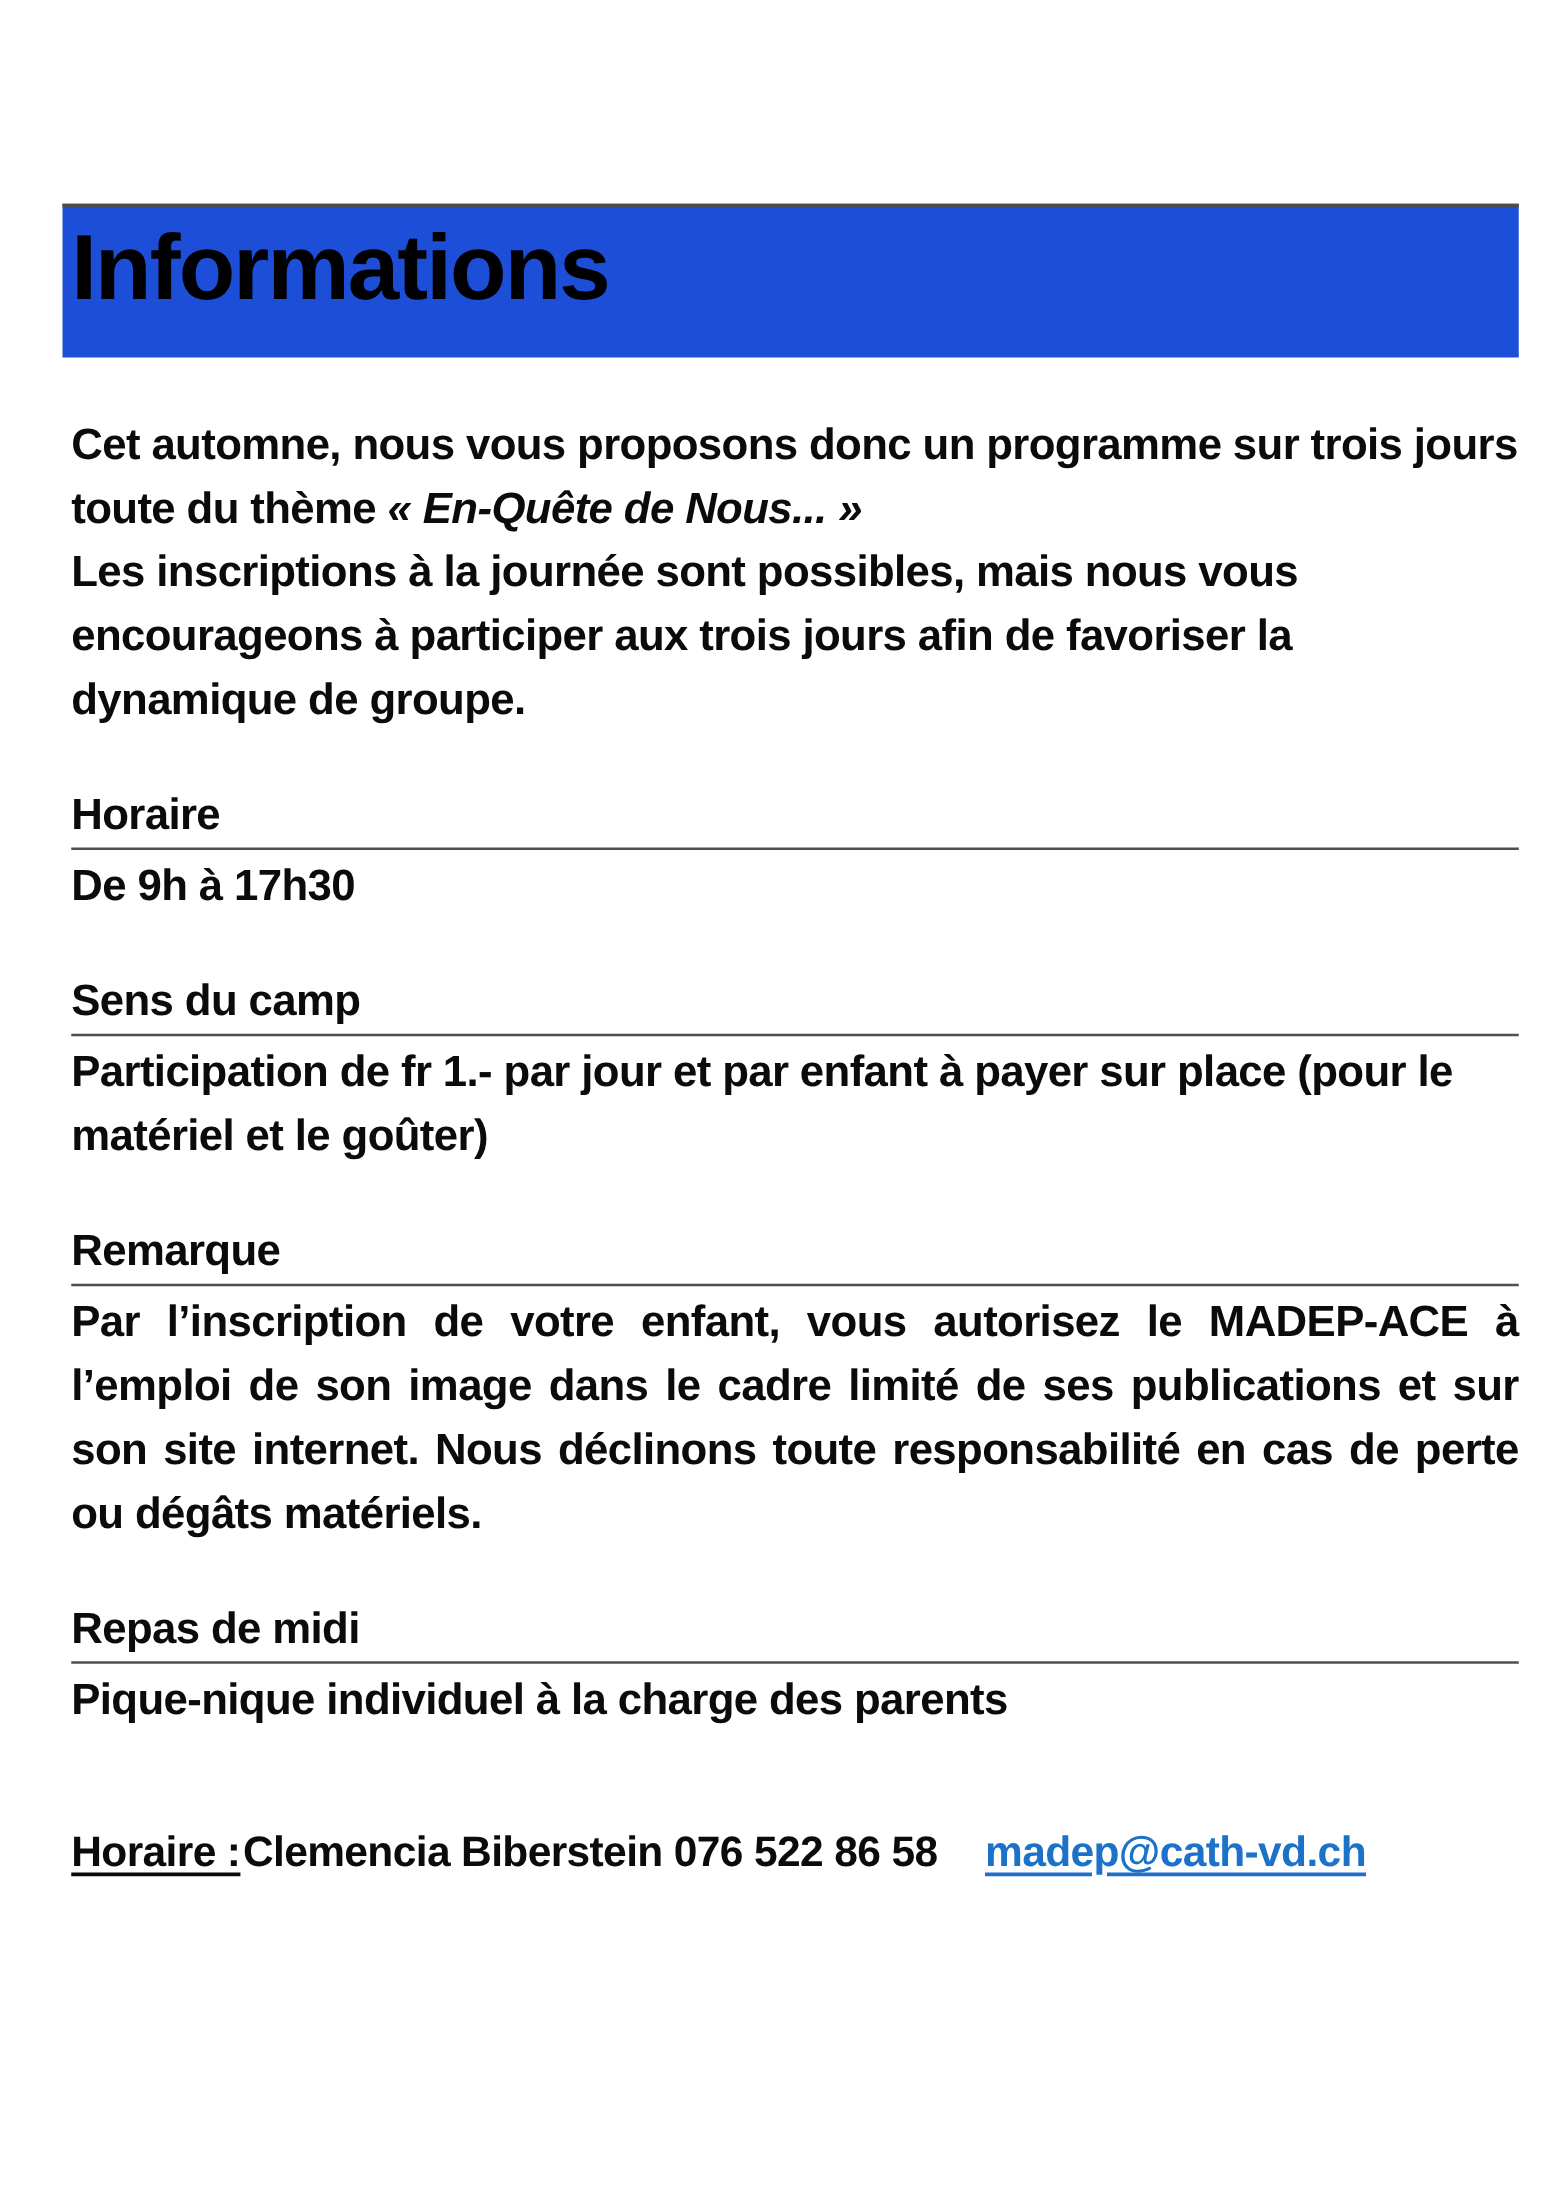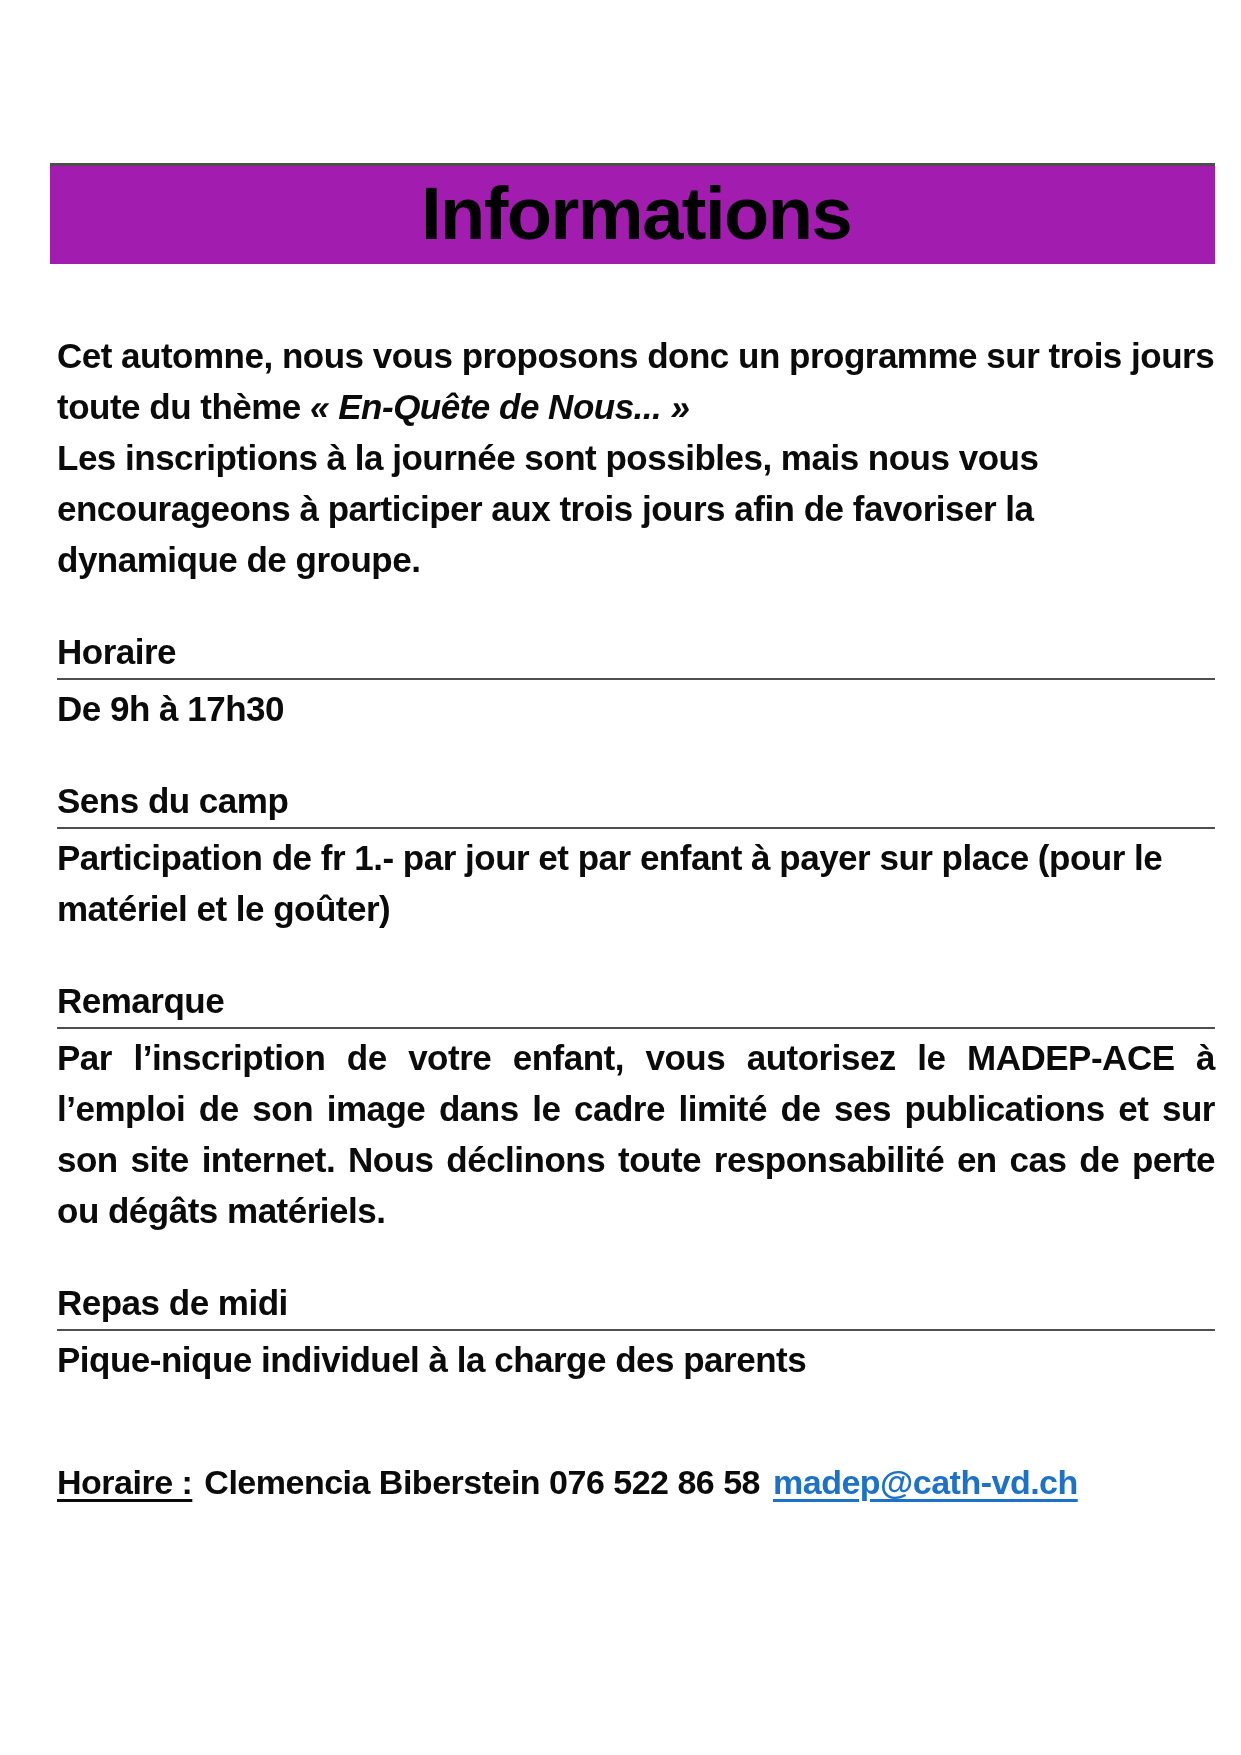--- a/index.html
+++ b/index.html
@@ -10,24 +10,23 @@
     font-family:"Liberation Sans", sans-serif;
     font-weight:700;
     color:#0b0b0b;
     -webkit-font-smoothing:antialiased;
   }
   .page { position:absolute; inset:0; }
 
   
   .banner {
     position:absolute; left:50px; top:163px;
-    width:1165px; height:101px;
-    background:#a21caf;
+    width:1165px; height:123px;
+    background:#1d4ed8;
     border-top:3px solid #4d4d4d;
-    text-align:center;
   }
   .banner-title {
     font-size:74px; line-height:96px;
     letter-spacing:-1.5px;
     padding-left:7px;
     color:#000;
   }
 
   
   .content {
@@ -45,26 +44,26 @@
     border:none;
     border-top:2px solid #4f4f4f;
     margin:1px 0 3px 0;
     width:100%;
   }
   .section-body { }
   .section-body.justified { text-align:justify; }
 
   .contact { margin-top:72px; font-size:34px; }
   .contact-label { text-decoration:underline; text-underline-offset:5px; }
-  .contact-text { margin-left:12px; }
+  .contact-text { margin-left:2px; }
   .contact-email {
     color:#1b72c8;
     text-decoration:underline;
     text-underline-offset:5px;
-    margin-left:13px;
+    margin-left:38px;
     cursor:pointer;
   }
 </style>
 </head>
 <body>
 
 <div class="page">
 
   <div class="banner">
     <h1 class="banner-title">Informations</h1>

